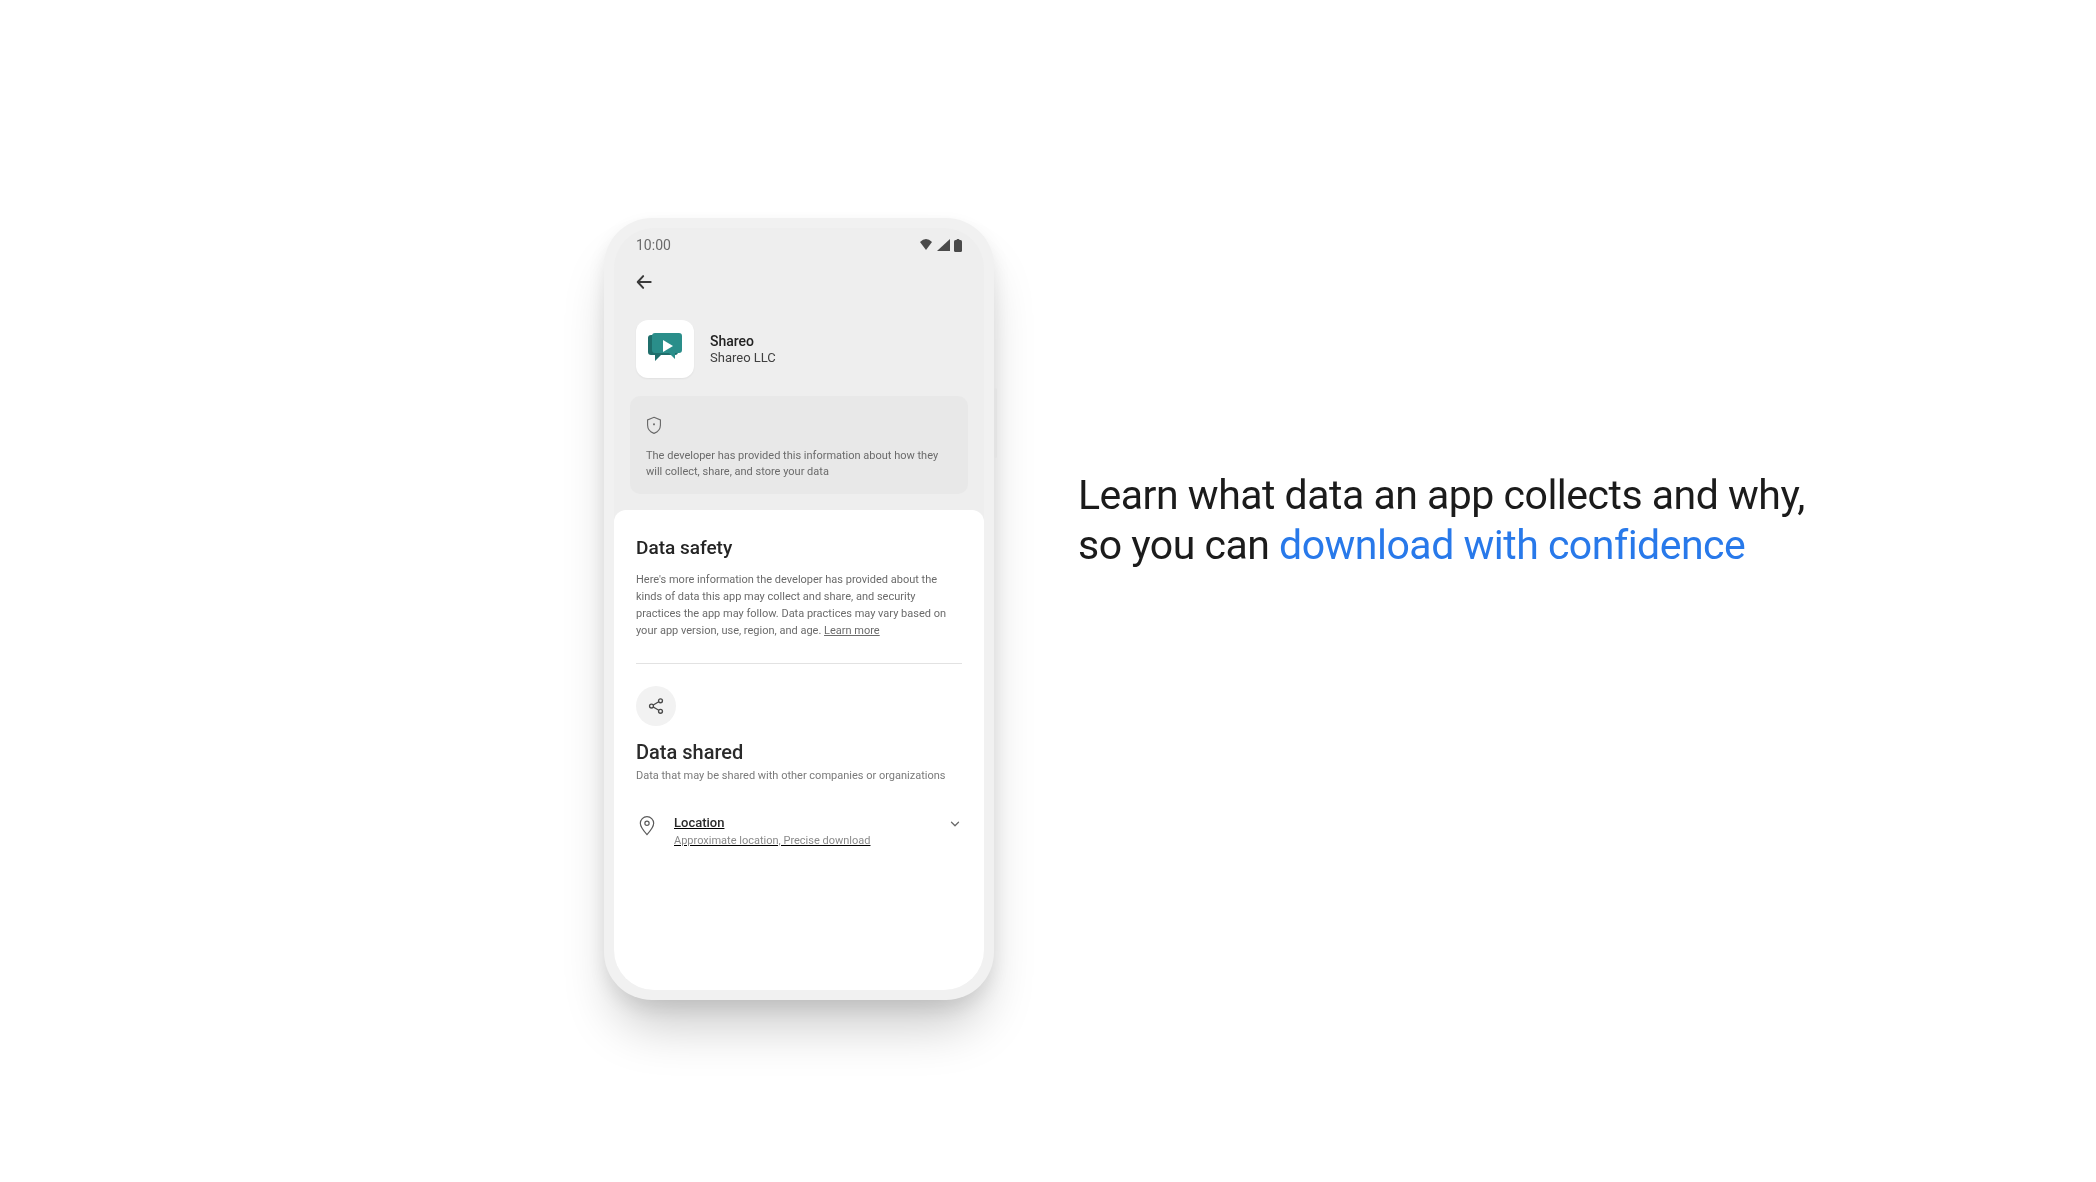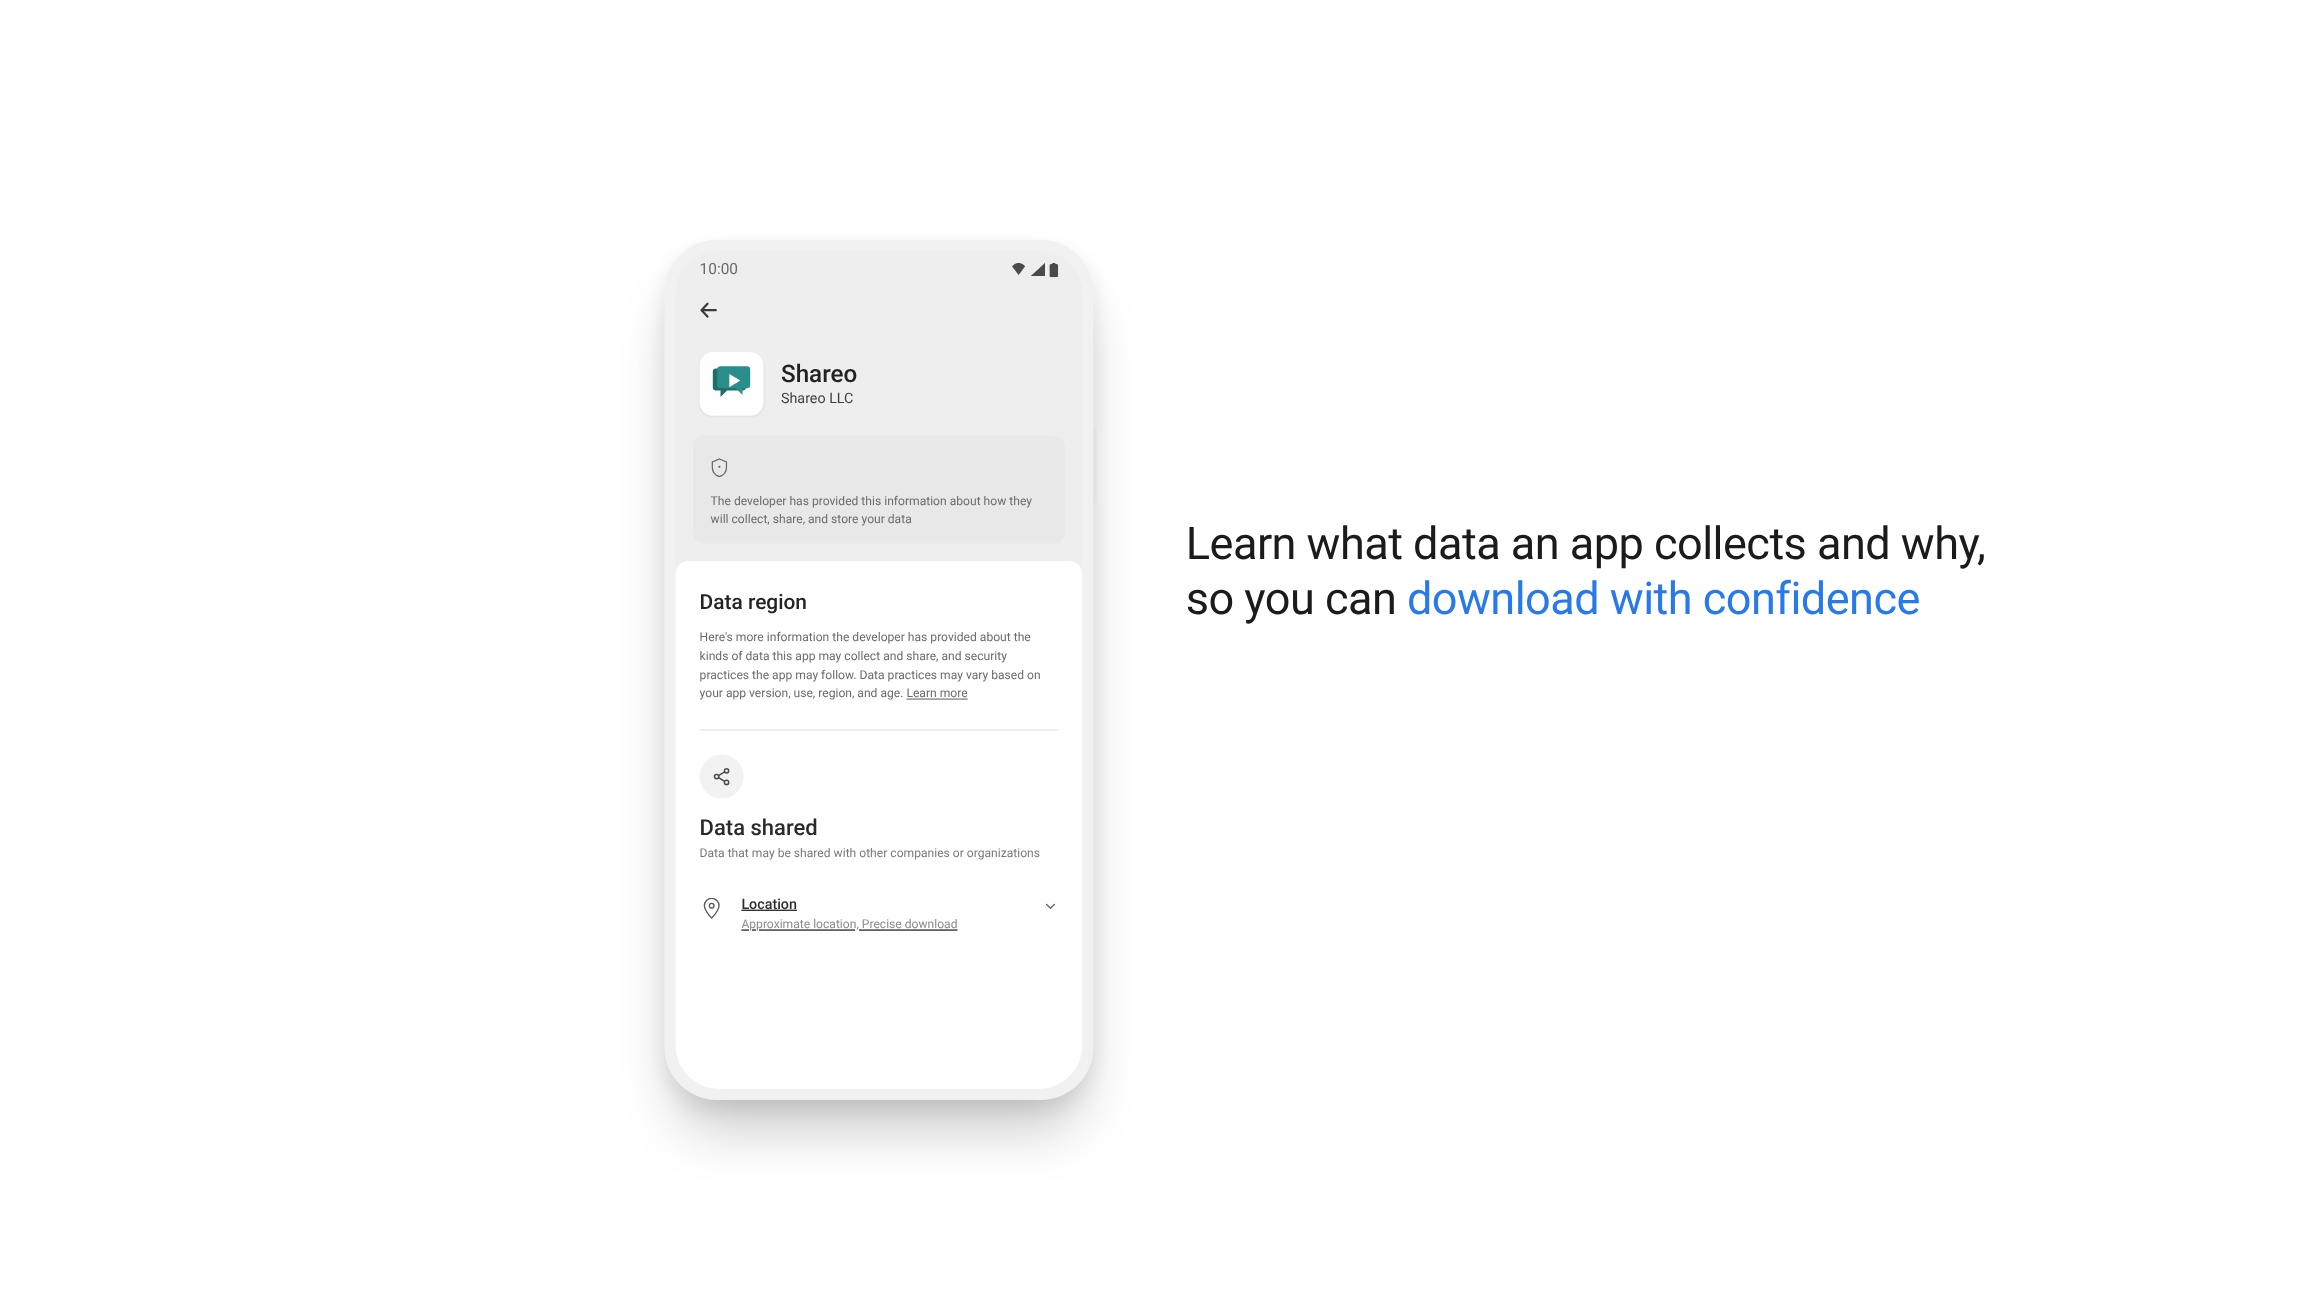--- a/index.html
+++ b/index.html
@@ -87,21 +87,21 @@
     padding: 14px 22px 18px;
   }
   .app-icon {
     width: 58px; height: 58px;
     background: #ffffff;
     border-radius: 12px;
     display: flex; align-items: center; justify-content: center;
     box-shadow: 0 1px 2px rgba(0,0,0,0.06);
   }
   .app-title {
-    font-size: 22px;
+    font-size: 14px;
     font-weight: 500;
     color: #222;
     line-height: 1.15;
   }
   .app-dev {
     font-size: 13px;
     color: #404040;
     margin-top: 1px;
   }
   
@@ -256,21 +256,21 @@
 
         <div class="notice">
           <svg class="shield" width="16" height="18" viewBox="0 0 24 28" fill="none" stroke="#6a6a6a" stroke-width="1.8">
             <path d="M12 2 L22 6 V14 C22 20 17.5 25 12 27 C6.5 25 2 20 2 14 V6 Z"></path>
             <circle cx="12" cy="13" r="1.6" fill="#6a6a6a" stroke="none"></circle>
           </svg>
           <div class="notice-text">The developer has provided this information about how they will collect, share, and store your data</div>
         </div>
 
         <div class="sheet">
-          <div class="section-title">Data region</div>
+          <div class="section-title">Data safety</div>
           <div class="section-body">
             <span>Here's more information the developer has provided about the kinds of data this app may collect and share, and security practices the app may follow. Data practices may vary based on your app version, use, region, and age. </span><a class="learn-more" href="#">Learn more</a>
           </div>
 
           <hr class="divider">
 
           <div class="share-icon-circle">
             <svg width="18" height="18" viewBox="0 0 24 24" fill="none" stroke="#4a4a4a" stroke-width="1.8">
               <circle cx="18" cy="5" r="2.6"></circle>
                 <circle cx="6" cy="12" r="2.6"></circle>

